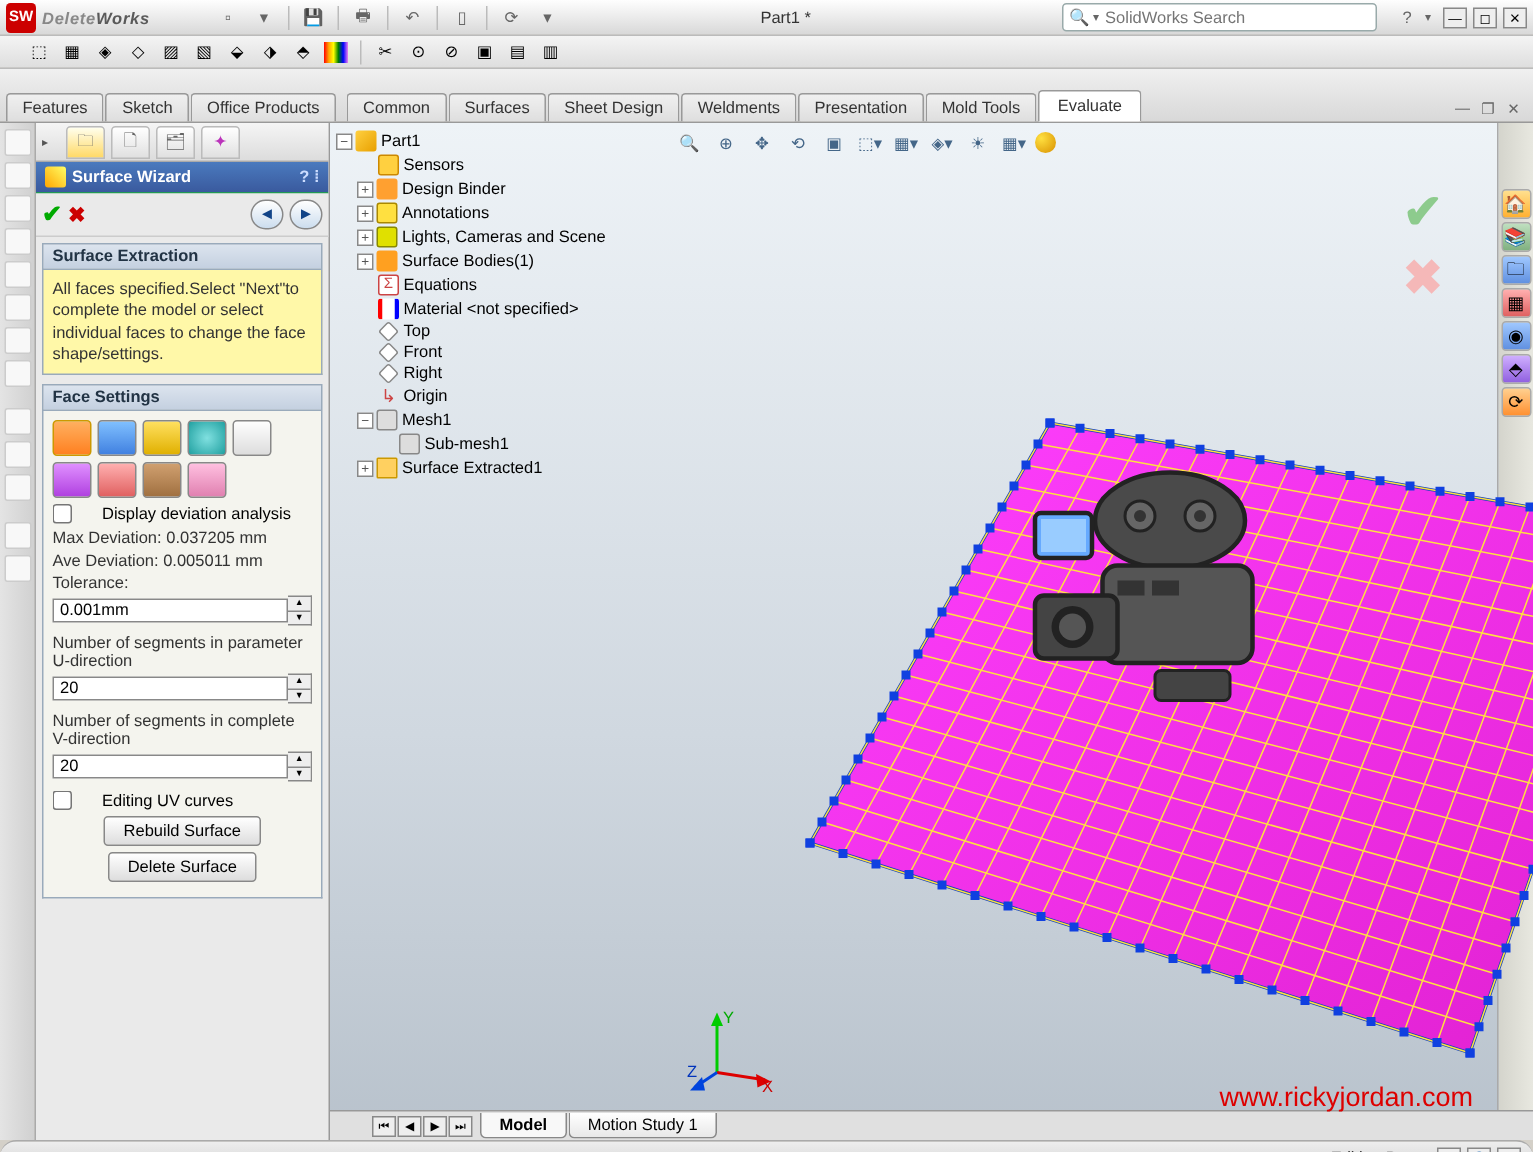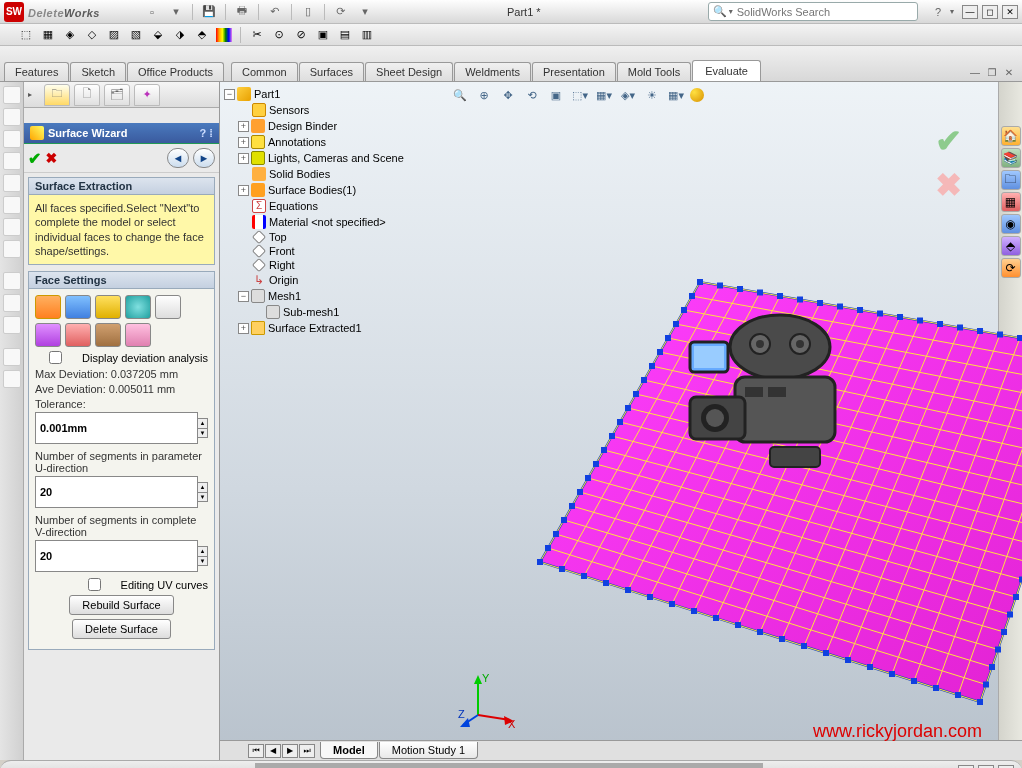--- a/index.html
+++ b/index.html
@@ -39,39 +39,39 @@
 
 
 .left-vtb { width:24px; background:linear-gradient(to right,#e4e4e4,#d0d0d0); border-right:1px solid #aaa; display:flex; flex-direction:column; align-items:center; padding-top:4px; gap:4px; }
 .vtb-icon { width:18px; height:18px; border:1px solid #ccc; border-radius:2px; background:#f8f8f8; }
 
 
 .pm-panel { width:196px; background:#eaeaea; border-right:1px solid #999; display:flex; flex-direction:column; overflow:hidden; }
 .pm-top { height:26px; background:linear-gradient(to bottom,#f5f5f5,#dcdcdc); border-bottom:1px solid #aaa; display:flex; align-items:center; gap:4px; padding:0 4px; color:#666; }
 .pm-top-tab { width:26px; height:22px; border:1px solid #bbb; border-radius:3px 3px 0 0; background:linear-gradient(to bottom,#fff,#e0e0e0); display:flex; align-items:center; justify-content:center; }
 .pm-top-tab.active { background:linear-gradient(to bottom,#ffe,#ffd966); }
-.pm-header { background:linear-gradient(to bottom,#4a7abe,#3a5a9e); color:#fff; font-weight:bold; padding:3px 6px; display:flex; align-items:center; border-bottom:1px solid #295;margin-top:15px; }
+.pm-header { background:linear-gradient(to bottom,#4a7abe,#3a5a9e); color:#fff; font-weight:bold; padding:3px 6px; display:flex; align-items:center; border-bottom:1px solid #295; }
 .pm-header .wiz-icon { width:14px; height:14px; margin-right:4px; background:linear-gradient(45deg,#ffa500,#ff6); border-radius:2px; }
 .pm-header .help { margin-left:auto; color:#cdf; font-size:11px; }
 .pm-okrow { padding:4px; display:flex; align-items:center; gap:4px; background:#eaeaea; border-bottom:1px solid #ccc; }
 .ok-check { color:#0a0; font-size:16px; font-weight:bold; }
 .ok-x { color:#c00; font-size:14px; font-weight:bold; }
 .nav-btn { width:22px; height:20px; border:1px solid #888; border-radius:10px; background:linear-gradient(to bottom,#fff,#cde); color:#148; display:flex; align-items:center; justify-content:center; font-weight:bold; }
 .pm-scroll { flex:1; overflow-y:auto; padding:4px; }
 .pm-section { margin-bottom:6px; }
 .pm-sec-title { background:linear-gradient(to bottom,#dce4ee,#c4d0e0); border:1px solid #9ab; padding:2px 6px; font-weight:bold; color:#234; }
 .pm-sec-body { border:1px solid #9ab; border-top:none; padding:6px; background:#f4f4ee; }
 .pm-sec-body.yellow { background:#fff8a8; color:#333; line-height:1.3; }
 .shape-row { display:flex; gap:4px; margin-bottom:4px; flex-wrap:wrap; }
 .shape-btn { width:26px; height:24px; border:1px solid #888; border-radius:3px; background:linear-gradient(to bottom,#fefefe,#ddd); display:flex; align-items:center; justify-content:center; }
 .shape-btn.sel { background:linear-gradient(to bottom,#ffe08a,#ffc94a); border-color:#c90; }
-.pm-check { display:flex; align-items:center; gap:20px; margin:4px 0;justify-content:flex-end; }
+.pm-check { display:flex; align-items:center; gap:20px; margin:4px 0; }
 .pm-label { color:#333; margin:3px 0 2px 0; }
 .pm-input-row { display:flex; align-items:center; }
-.pm-input { flex:1; border:1px solid #888; padding:2px 4px; background:#fff; height:32px;font-weight:bold; }
+.pm-input { flex:1; border:1px solid #888; padding:2px 4px; background:#fff; height:16px; }
 .spinner { width:16px; height:20px; border:1px solid #888; border-left:none; display:flex; flex-direction:column; }
 .spinner div { flex:1; display:flex; align-items:center; justify-content:center; font-size:6px; background:#eee; border-bottom:1px solid #888; }
 .spinner div:last-child { border-bottom:none; }
 .pm-button { display:block; margin:4px auto; padding:3px 12px; border:1px solid #888; border-radius:3px; background:linear-gradient(to bottom,#fff,#ddd); cursor:pointer; }
 
 
 .workarea { flex:1; display:flex; flex-direction:column; background:linear-gradient(to bottom,#eef3f7 0%,#d0d8e0 60%,#b8c2cc 100%); position:relative; }
 
 
 .ftree { position:absolute; top:4px; left:4px; width:290px; z-index:3; }
@@ -355,24 +355,20 @@
         </div>
       <div class="ftree-row" style="padding-left:14px">
           <span class="ftree-exp">+</span>
           <span class="ftree-icon ico-anno"></span>
           <span>Annotations</span>
         </div>
       <div class="ftree-row" style="padding-left:14px">
           <span class="ftree-exp">+</span>
           <span class="ftree-icon ico-light"></span>
           <span>Lights, Cameras and Scene</span>
-        </div>
-      <div class="ftree-row" style="padding-left:28px">
-          <span class="ftree-icon ico-solid"></span>
-          <span>Solid Bodies</span>
         </div>
       <div class="ftree-row" style="padding-left:14px">
           <span class="ftree-exp">+</span>
           <span class="ftree-icon ico-surf"></span>
           <span>Surface Bodies(1)</span>
         </div>
       <div class="ftree-row" style="padding-left:28px">
           <span class="ftree-icon ico-eq">Σ</span>
           <span>Equations</span>
         </div>

